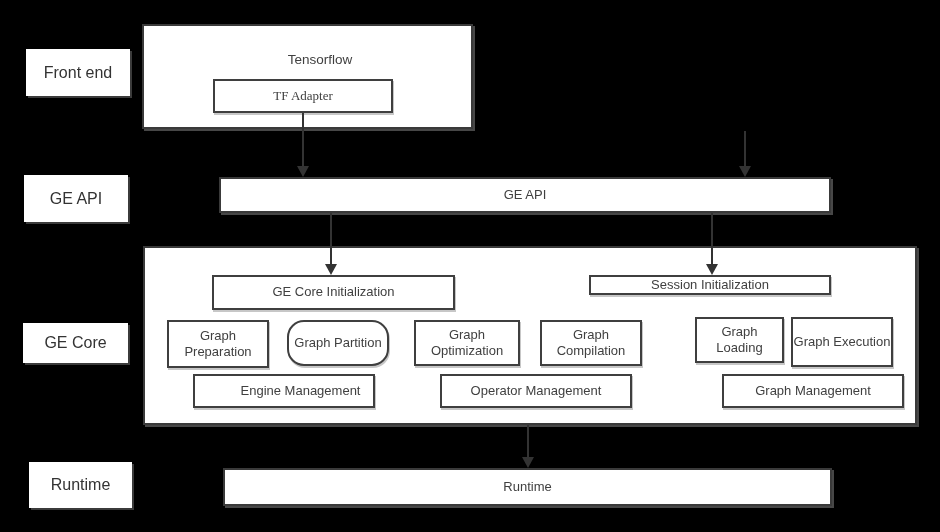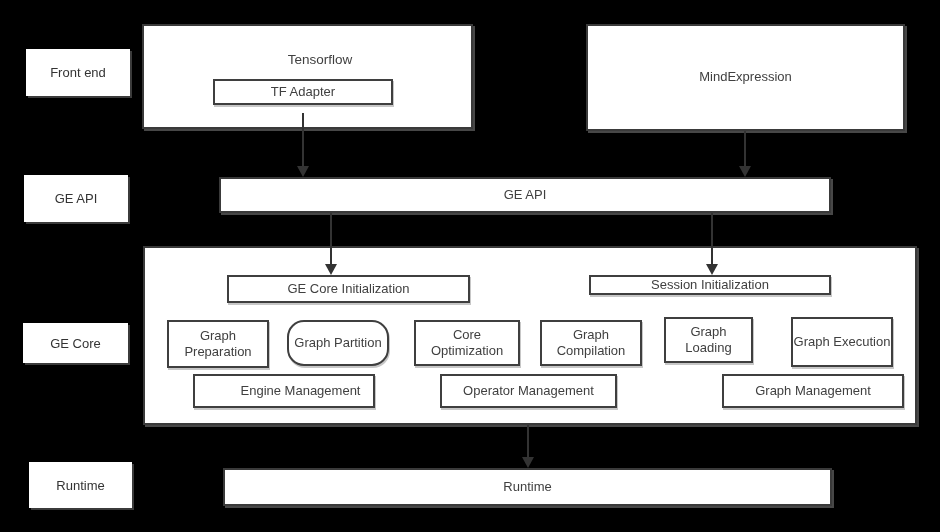--- a/index.html
+++ b/index.html
@@ -9,21 +9,21 @@
   }
   .box{
     position:absolute;background:#fff;border:2px solid #3a3a3a;box-sizing:border-box;
     display:flex;align-items:center;justify-content:center;text-align:center;
     font-size:13px;line-height:1.25;color:#404040;
     box-shadow:2px 2px 0 rgba(130,130,130,0.55);
   }
   .side-label{
     position:absolute;background:#fff;box-sizing:border-box;border:none;
     display:flex;align-items:center;justify-content:center;text-align:right;
-    font-size:13px;color:#333;box-shadow:2px 2px 0 rgba(130,130,130,0.45);
+    font-size:16px;color:#333;box-shadow:2px 2px 0 rgba(130,130,130,0.45);
   }
   .inner-box{
     position:absolute;background:#fff;border:2px solid #3f3f3f;box-sizing:border-box;
     display:flex;align-items:center;justify-content:center;text-align:center;
     font-size:13px;line-height:1.25;color:#404040;
     box-shadow:1px 2px 0 rgba(0,0,0,0.22);
   }
   .top-title{position:absolute;left:0;right:0;text-align:center;font-size:13.5px;color:#404040;padding-left:25px;}
   .arrow{position:absolute;width:12px;z-index:6;}
   .arrow .shaft{position:absolute;left:5px;top:0;width:2px;background:#333;}
@@ -38,41 +38,40 @@
 
 <div class="canvas">
 
   <div class="side-label" style="left:26px;top:49px;width:104px;height:47px;">Front end</div>
   <div class="side-label" style="left:24px;top:175px;width:104px;height:47px;">GE API</div>
   <div class="side-label" style="left:23px;top:323px;width:105px;height:40px;">GE Core</div>
   <div class="side-label" style="left:29px;top:462px;width:103px;height:46px;">Runtime</div>
 
   <div class="box" style="left:142px;top:24px;width:331px;height:105px;">
     <span class="top-title" style="top:26px;">Tensorflow</span>
-    <div class="inner-box" style="left:69px;top:53px;width:180px;height:26px;">TF Adapter</div>
+    <div class="inner-box" style="left:69px;top:53px;width:180px;height:34px;font-family:Liberation Serif, serif;">TF Adapter</div>
   </div>
 
-  <div class="box" style="left:586px;top:24px;width:319px;height:107px;">MindExpression</div>
 
   <div class="box" style="left:219px;top:177px;width:612px;height:36px;">GE API</div>
 
   <div class="box" style="left:143px;top:246px;width:774px;height:179px;">
 
-    <div class="inner-box" style="left:67px;top:27px;width:243px;height:28px;margin-left:15px;">GE Core Initialization</div>
+    <div class="inner-box" style="left:67px;top:27px;width:243px;height:35px;">GE Core Initialization</div>
     <div class="inner-box" style="left:444px;top:27px;width:242px;height:20px;">Session Initialization</div>
 
     <div class="inner-box" style="left:22px;top:72px;width:102px;height:48px;">Graph Preparation</div>
     <div class="inner-box" style="left:142px;top:72px;width:102px;height:46px;border-radius:17px;">Graph Partition</div>
-    <div class="inner-box" style="left:269px;top:72px;width:106px;height:46px;">Core Optimization</div>
+    <div class="inner-box" style="left:269px;top:72px;width:106px;height:46px;">Graph Optimization</div>
     <div class="inner-box" style="left:395px;top:72px;width:102px;height:46px;">Graph Compilation</div>
-    <div class="inner-box" style="left:519px;top:69px;width:89px;height:46px;">Graph Loading</div>
+    <div class="inner-box" style="left:550px;top:69px;width:89px;height:46px;">Graph Loading</div>
     <div class="inner-box" style="left:646px;top:69px;width:102px;height:50px;">Graph Execution</div>
 
     <div class="inner-box" style="left:48px;top:126px;width:182px;height:34px;padding-left:33px;">Engine Management</div>
-    <div class="inner-box" style="left:295px;top:126px;width:177px;height:34px;">Operator Management</div>
+    <div class="inner-box" style="left:295px;top:126px;width:192px;height:34px;">Operator Management</div>
     <div class="inner-box" style="left:545px;top:126px;width:182px;height:34px;margin-left:32px;">Graph Management</div>
   </div>
 
   <div class="box" style="left:223px;top:468px;width:609px;height:38px;">Runtime</div>
 
   <div class="arrow" style="left:297px;top:113px;height:64px;">
     <div class="shaft" style="height:54px;"></div>
     <div class="head"></div>
   </div>
 

